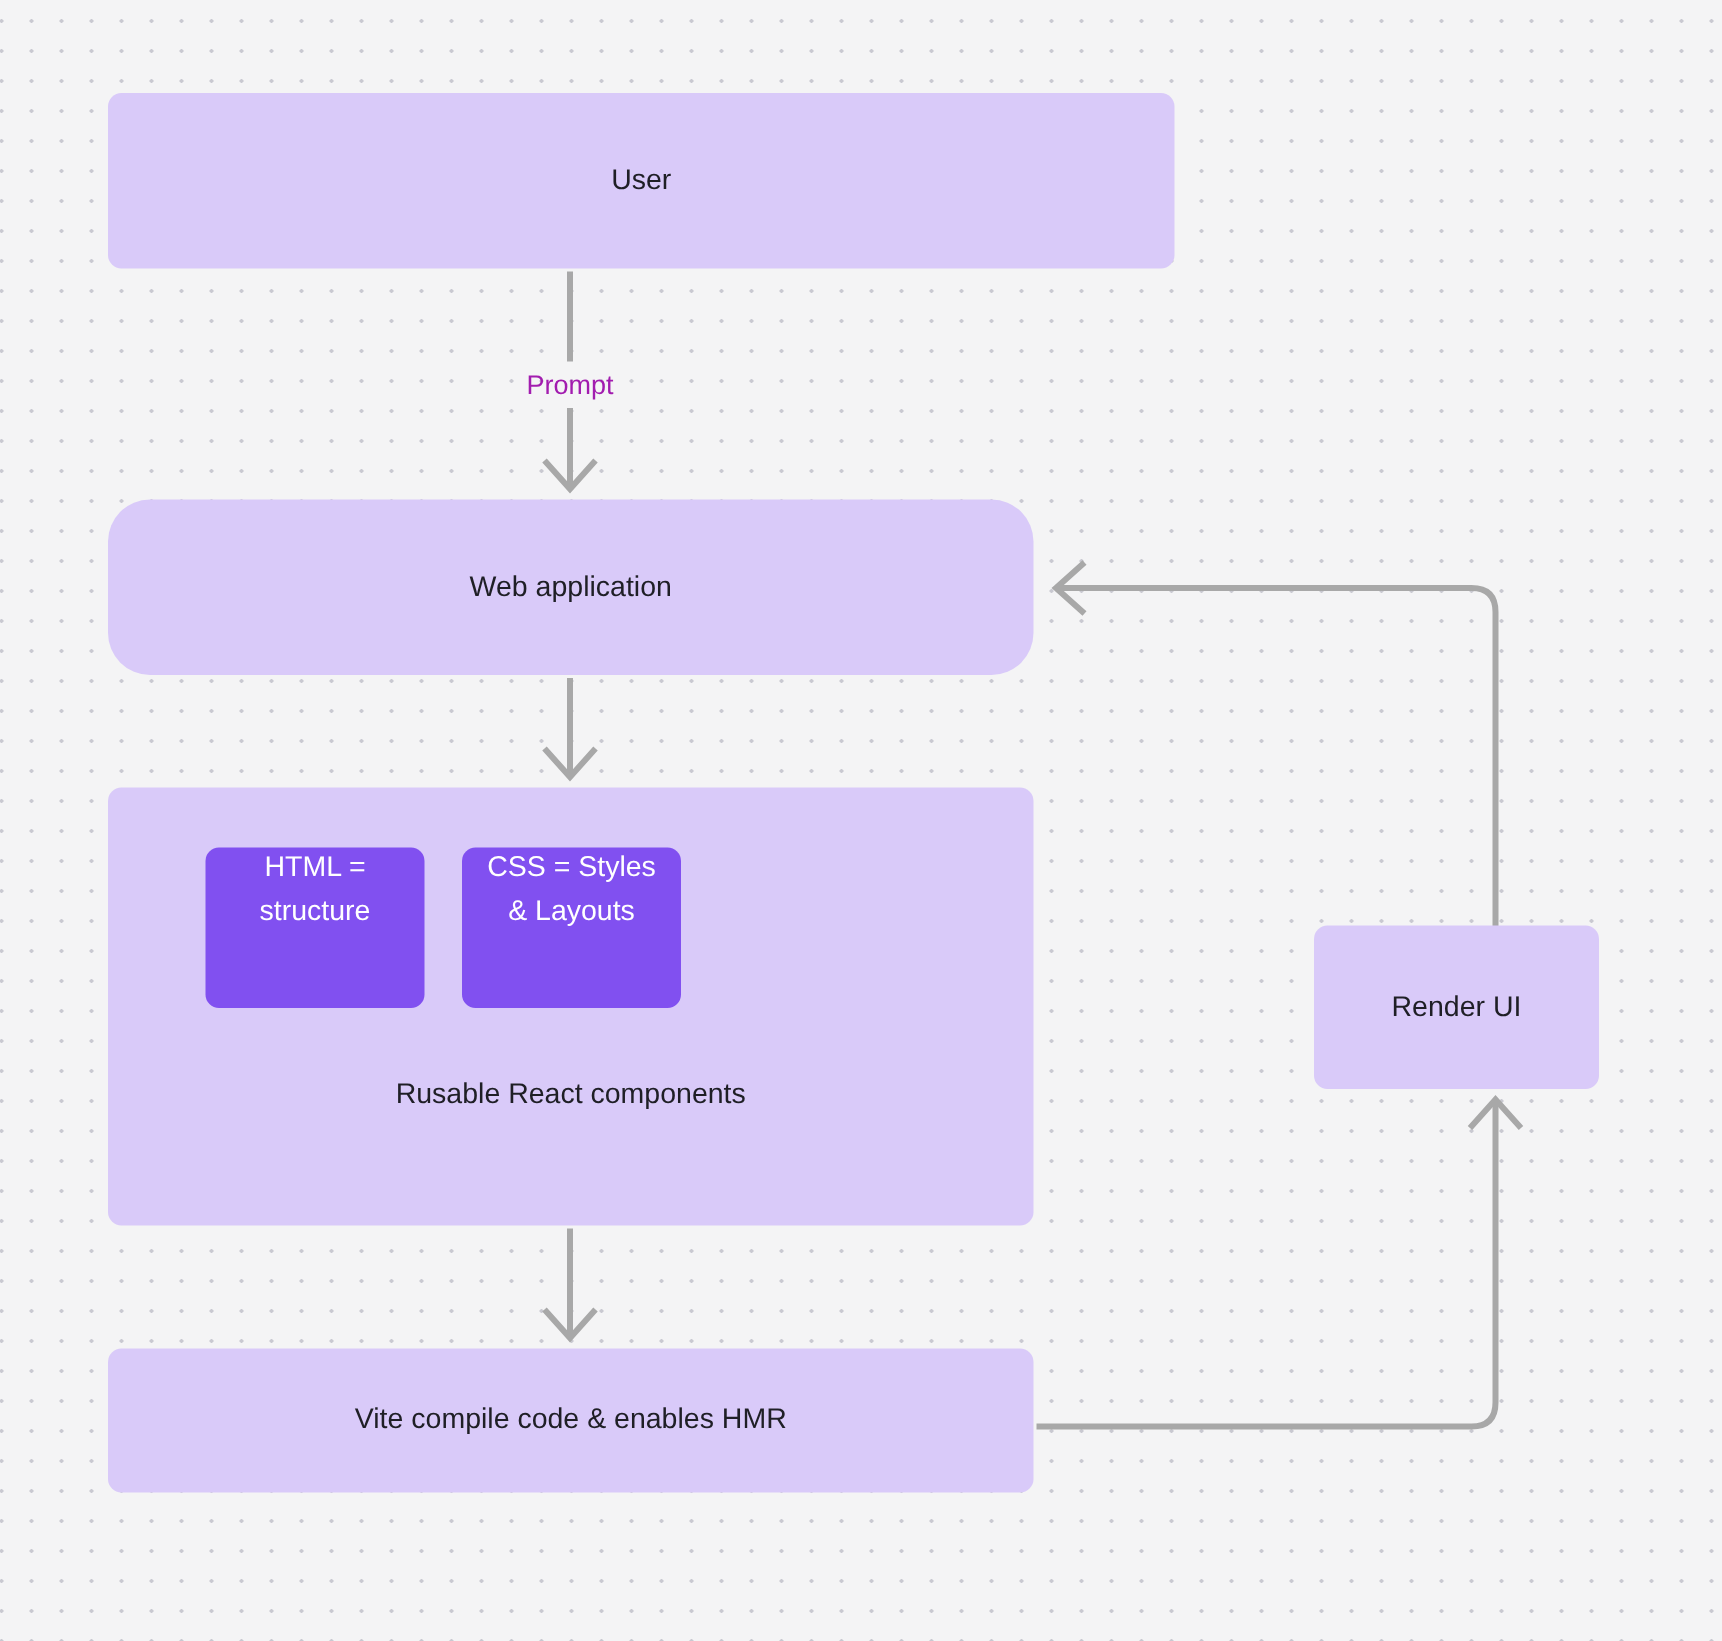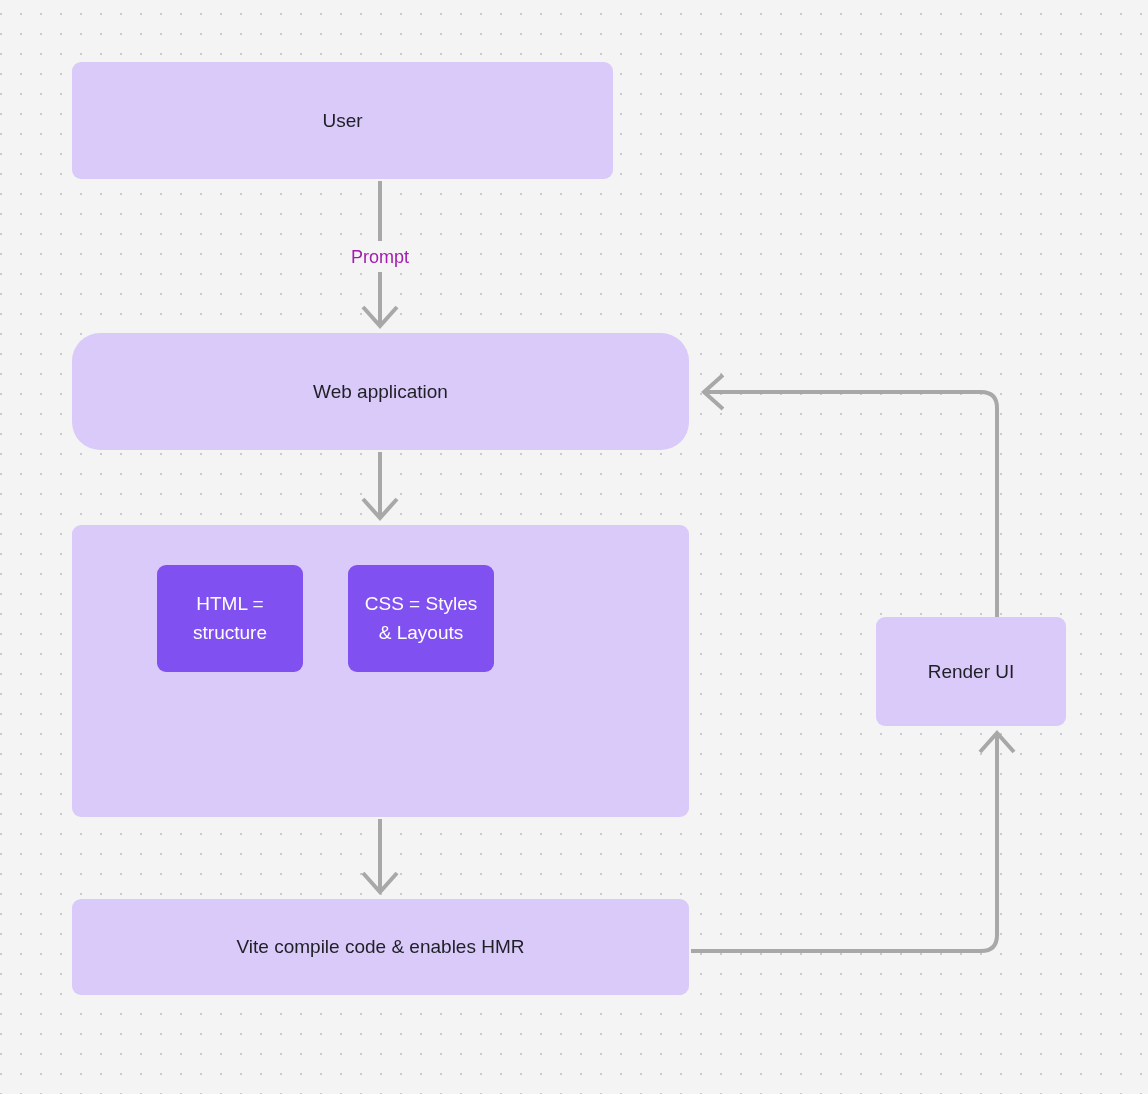--- a/index.html
+++ b/index.html
@@ -33,21 +33,21 @@
     display: flex;
     align-items: center;
     justify-content: center;
     color: #1f1f26;
     font-size: 19px;
     line-height: 1.35;
     text-align: center;
     user-select: none;
   }
 
-  .node-user        { left: 72px;  top: 62px;  width: 541px; height: 117px; }
+  .node-user        { left: 72px;  top: 62px;  width: 711px; height: 117px; }
   .node-webapp      { left: 72px;  top: 333px; width: 617px; height: 117px; border-radius: 28px; }
   .node-components  { left: 72px;  top: 525px; width: 617px; height: 292px; }
   .node-vite        { left: 72px;  top: 899px; width: 617px; height: 96px; }
   .node-render      { left: 876px; top: 617px; width: 190px; height: 109px; text-align: right; }
 
   
   .node-components {
     display: block;
     padding: 0;
   }
@@ -63,25 +63,23 @@
 
   .chip {
     width: 146px;
     height: 107px;
     background: #8150f0;
     border-radius: 9px;
     color: #ffffff;
     font-size: 19px;
     line-height: 1.5;
     display: flex;
-    align-items: center;
     justify-content: center;
     text-align: center;
     user-select: none;
-    margin-left: 20px;
   }
 
   .components-caption {
     position: absolute;
     left: 0;
     top: 192px;
     width: 100%;
     text-align: center;
     font-size: 19px;
     color: #1f1f26;
@@ -176,20 +174,21 @@
         <span><span>HTML =</span><br><span>structure</span></span>
       </div>
 
       <div class="chip">
         <span><span>CSS = Styles</span><br><span>&amp; Layouts</span></span>
       </div>
 
 
     </div>
 
+    <div class="components-caption">Rusable React components</div>
   </div>
 
   <div class="node node-vite">
     <span>Vite compile code &amp; enables HMR</span>
   </div>
 
   <div class="node node-render">
     <span>Render UI</span>
   </div>
 

